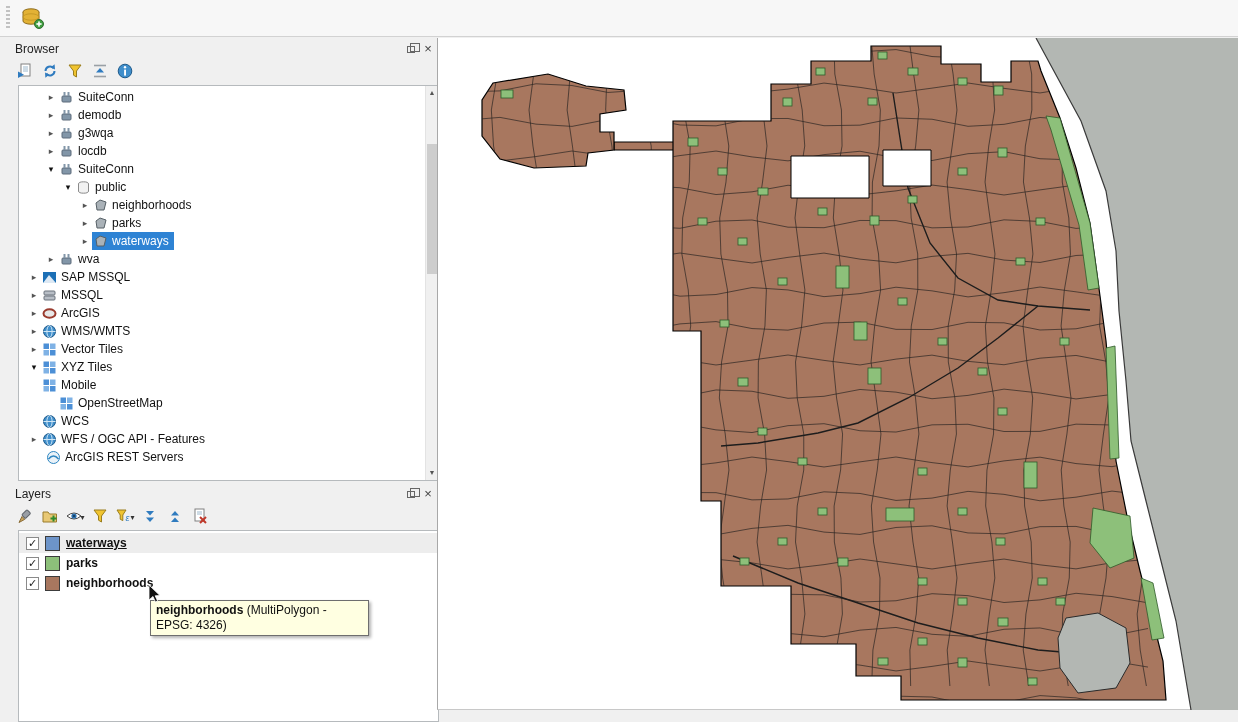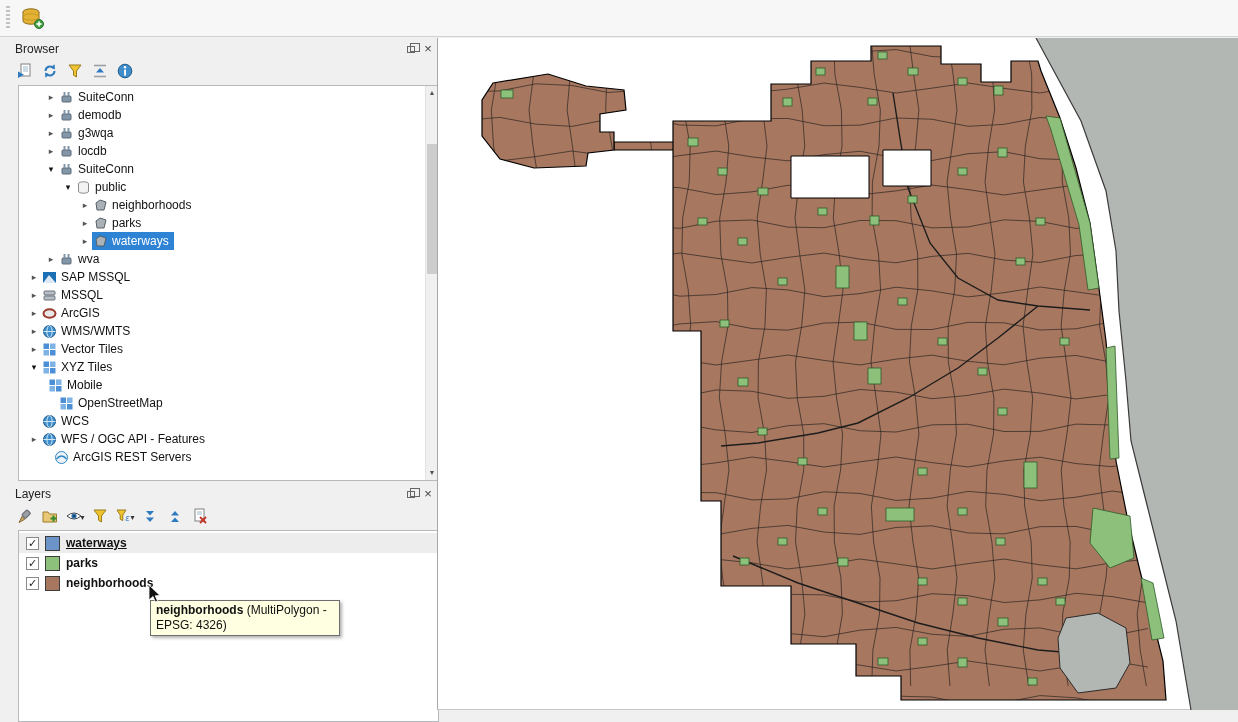--- a/index.html
+++ b/index.html
@@ -41,21 +41,21 @@
   .layers-box{position:absolute;left:10px;right:2px;top:47px;bottom:0;background:#fff;border:1px solid #b6babd;padding-top:2px}
   .layer-row{height:20px;display:flex;align-items:center;padding-left:7px;gap:6px}
   .layer-row.current{background:#ededed}
   .chk{width:13px;height:13px;border:1px solid #8a8a8a;background:#fff;font-size:11px;line-height:11px;text-align:center;color:#222;flex:none}
   .swatch{width:15px;height:15px;border:1px solid #3c3c3c;flex:none}
   .layer-label{font-weight:bold}
   .layer-row.current .layer-label{text-decoration:underline}
 
   .map-wrap{position:absolute;left:437px;top:38px;width:801px;height:672px;background:#fff;border-left:1px solid #a8a8a8;border-bottom:1px solid #c8c8c8}
 
-  .tooltip{position:absolute;left:150px;top:600px;width:190px;background:#ffffe1;border:1px solid #6e6e6e;box-shadow:2px 2px 3px rgba(0,0,0,.3);padding:2px 5px;z-index:40;font-size:12px;line-height:15px}
+  .tooltip{position:absolute;left:150px;top:600px;width:219px;background:#ffffe1;border:1px solid #6e6e6e;box-shadow:2px 2px 3px rgba(0,0,0,.3);padding:2px 5px;z-index:40;font-size:12px;line-height:15px}
   .tt-title{font-weight:bold}
   .tt-line{font-style:italic}
   .cursor{position:absolute;left:146px;top:584px;z-index:50}
 </style>
 </head>
 <body>
 
 <div id="app">
 
   <div class="main-toolbar">
@@ -314,21 +314,21 @@
                   <svg width="15" height="15" viewBox="0 0 15 15">
                     <rect x="1.5" y="1.5" width="5.5" height="5.5" fill="#4c8fd6"></rect>
                     <rect x="8" y="1.5" width="5.5" height="5.5" fill="#7fb2e5"></rect>
                     <rect x="1.5" y="8" width="5.5" height="5.5" fill="#7fb2e5"></rect>
                     <rect x="8" y="8" width="5.5" height="5.5" fill="#4c8fd6"></rect>
                   </svg>
                 </span>
                 <span class="tree-label">XYZ Tiles</span>
               </span>
             </div>
-            <div class="tree-row" style="padding-left: 14px;">
+            <div class="tree-row" style="padding-left: 8px;">
               <span class="tree-arrow"></span>
               <span class="tree-sel">
                 <span class="tree-icon">
                   <svg width="15" height="15" viewBox="0 0 15 15">
                     <rect x="1.5" y="1.5" width="5.5" height="5.5" fill="#4c8fd6"></rect>
                     <rect x="8" y="1.5" width="5.5" height="5.5" fill="#7fb2e5"></rect>
                     <rect x="1.5" y="8" width="5.5" height="5.5" fill="#7fb2e5"></rect>
                     <rect x="8" y="8" width="5.5" height="5.5" fill="#4c8fd6"></rect>
                   </svg>
                 </span>
@@ -368,21 +368,21 @@
                 <span class="tree-icon">
                   <svg width="15" height="15" viewBox="0 0 15 15">
                     <circle cx="7.5" cy="7.5" r="6" fill="#3f8ecb" stroke="#1f5a8a"></circle>
                     <ellipse cx="7.5" cy="7.5" rx="2.6" ry="6" fill="none" stroke="#cfe6f5"></ellipse>
                     <line x1="1.5" y1="7.5" x2="13.5" y2="7.5" stroke="#cfe6f5"></line>
                   </svg>
                 </span>
                 <span class="tree-label">WFS / OGC API - Features</span>
               </span>
             </div>
-            <div class="tree-row" style="padding-left: 20px;">
+            <div class="tree-row" style="padding-left: 12px;">
               <span class="tree-arrow"></span>
               <span class="tree-sel">
                 <span class="tree-icon">
                   <svg width="15" height="15" viewBox="0 0 15 15">
                     <circle cx="7.5" cy="7.5" r="6" fill="#eaf2f8" stroke="#2e86c1"></circle>
                     <path d="M2.5 9 Q7.5 3 12.5 9" fill="none" stroke="#2e86c1" stroke-width="1.5"></path>
                   </svg>
                 </span>
                 <span class="tree-label">ArcGIS REST Servers</span>
               </span>

